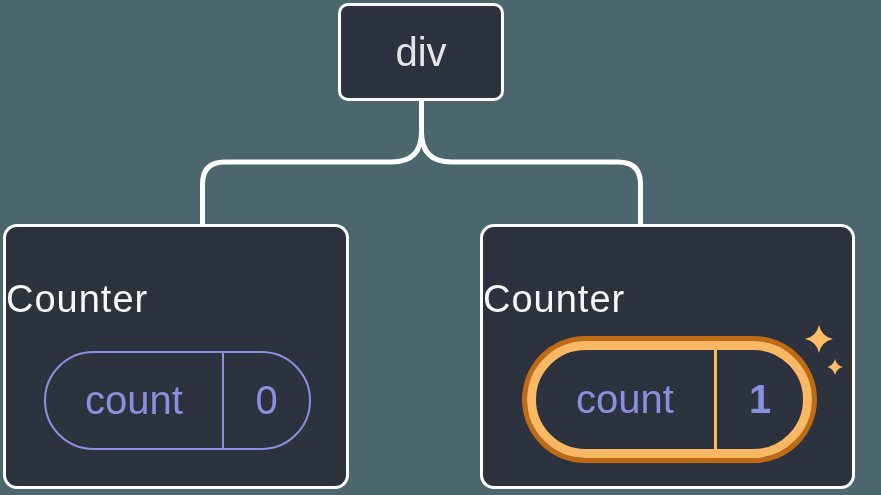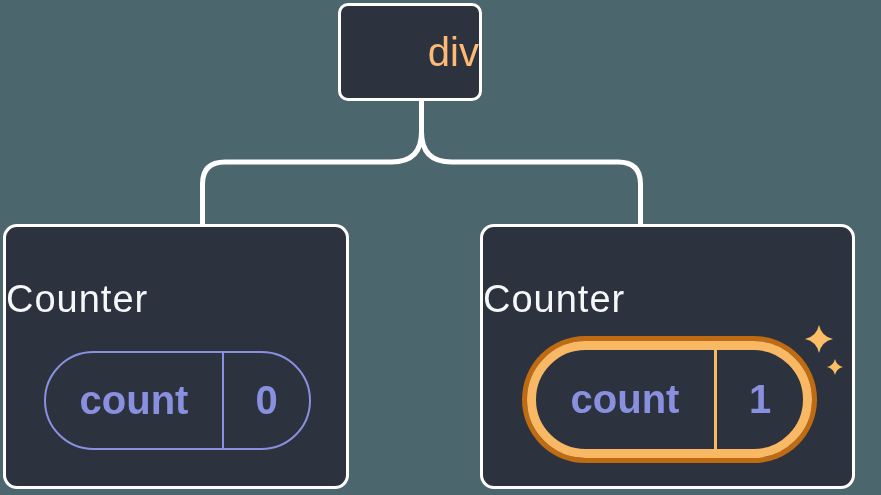--- a/index.html
+++ b/index.html
@@ -16,29 +16,29 @@
   .connectors {
     position: absolute;
     left: 0; top: 0;
     width: 881px; height: 495px;
     pointer-events: none;
   }
 
   .node-root {
     position: absolute;
     left: 338px; top: 3px;
-    width: 144px; height: 98px;
+    width: 166px; height: 98px;
     background: #2d333e;
     border: 3px solid #ffffff;
     border-radius: 10px;
     box-sizing: border-box;
     display: flex;
     align-items: center;
-    justify-content: flex-end;
-    color: #fdba74;
+    justify-content: center;
+    color: #e5e5e5;
     font-size: 40px;
   }
 
   .card {
     position: absolute;
     top: 224px;
     height: 265px;
     background: #2d333e;
     border: 3px solid #ffffff;
     border-radius: 14px;
@@ -81,21 +81,20 @@
     overflow: hidden;
   }
 
   .cell {
     display: flex;
     align-items: center;
     justify-content: center;
     color: #8a90e0;
     font-size: 40px;
     height: 100%;
-    font-weight: bold;
   }
   .cell-name  { width: 176px; border-right: 2px solid #8a90e0; }
   .cell-value { flex: 1; }
 
   .pill-highlight .cell-name  { width: 178px; border-right: 3px solid #f9b864; }
   .pill-highlight .cell-value { font-weight: 700; }
 
   .sparkles {
     position: absolute;
     left: 316px; top: 88px;

